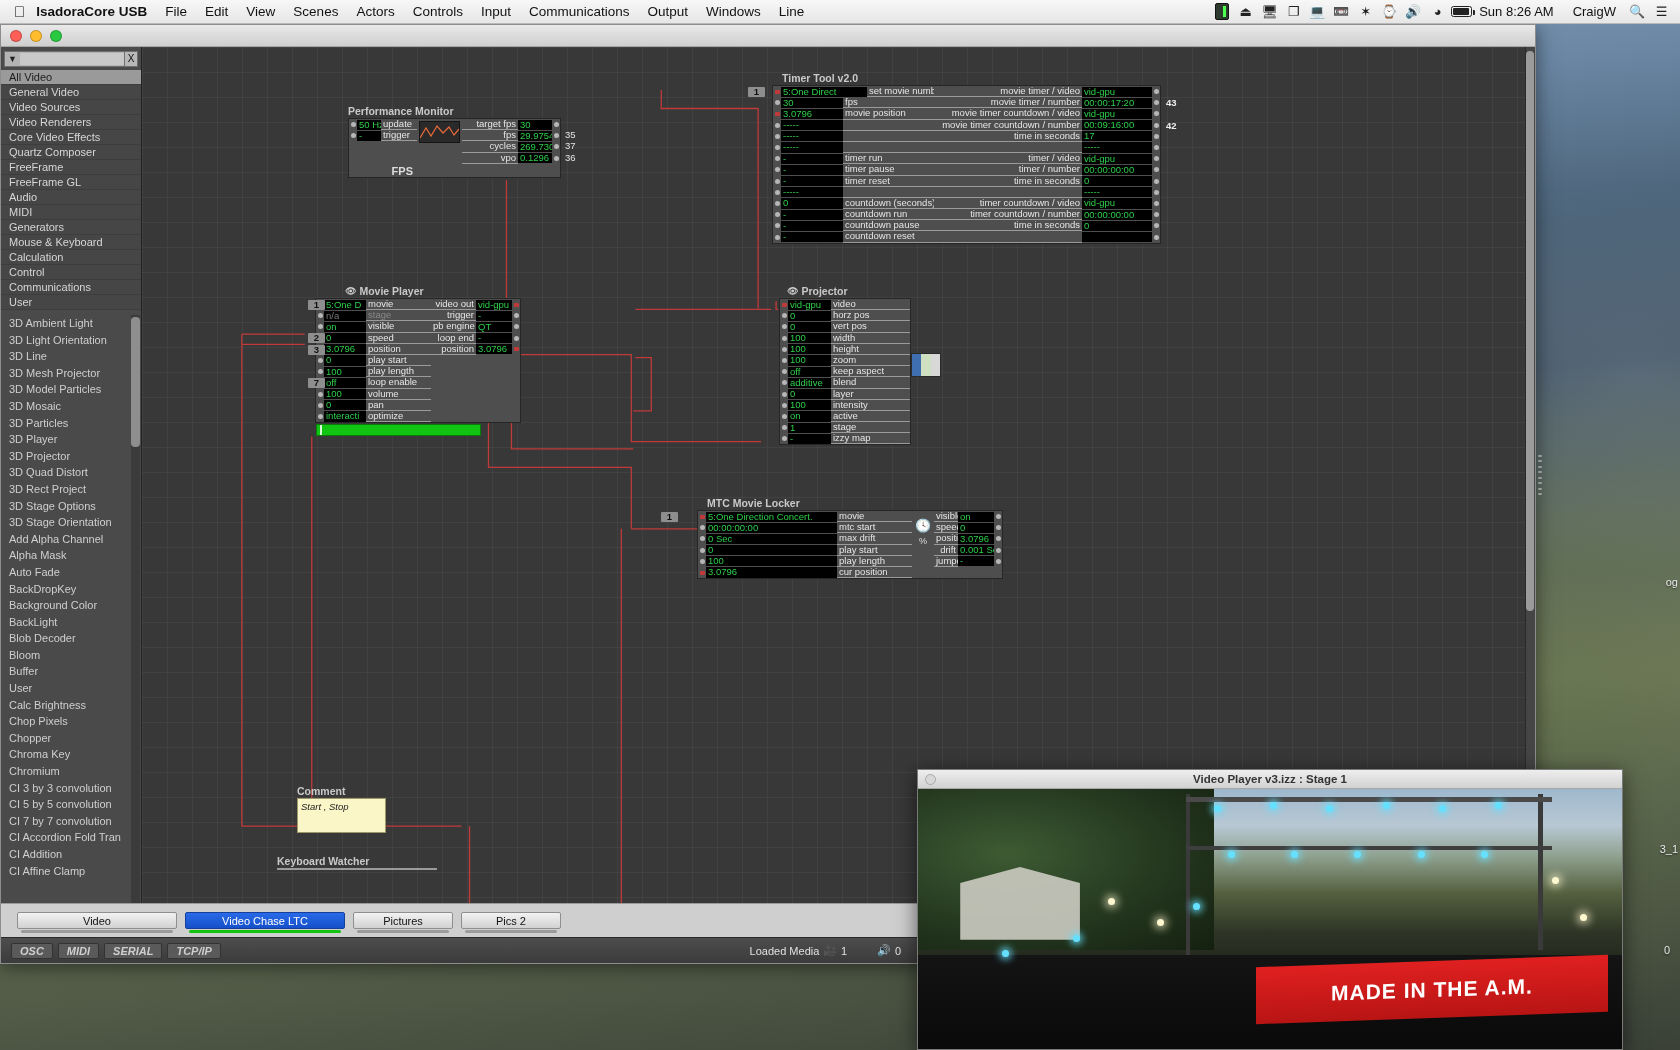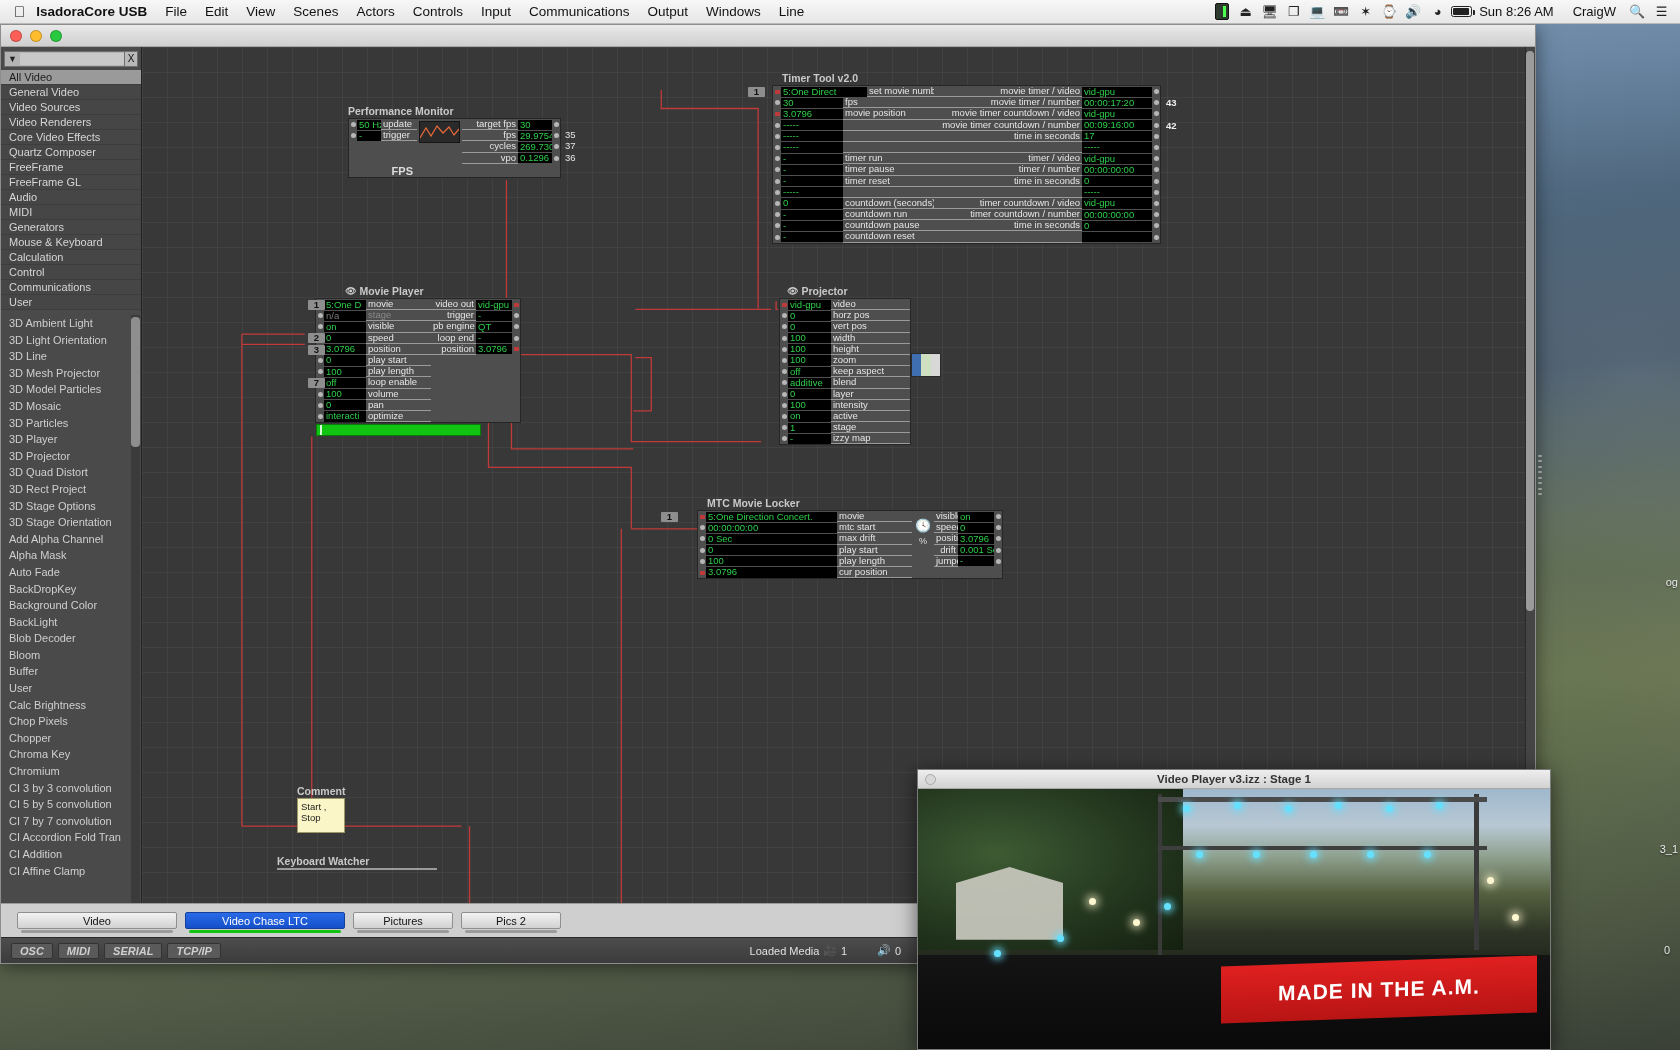--- a/index.html
+++ b/index.html
@@ -199,21 +199,21 @@
     font-style:italic; font-weight:bold; font-size:11px; color:#cfcfcf;
     background:#5a5a5a; border:1px solid #333; border-radius:2px;
     padding:1px 8px; margin-right:5px;text-align:center;
   }
   .status-center{ margin-left:auto; margin-right:auto; display:flex; align-items:flex-start; gap:6px; }
   .status-center .seg{ display:flex; align-items:center; gap:4px; }
   .spacer{ width:18px; }
 
   
   .stagewin{
-    position:absolute; left:917px; top:769px; width:634px; height:281px;
+    position:absolute; left:917px; top:769px; width:706px; height:281px;
     background:#e2e2e2; border:1px solid #7a7a7a; z-index:40;
     box-shadow:0 4px 20px rgba(0,0,0,.55); display:flex; flex-direction:column;
   }
   .stage-title{
     height:19px; background:linear-gradient(#eeeeee,#d2d2d2); border-bottom:1px solid #a8a8a8;
     display:flex; align-items:center; position:relative; flex:0 0 auto;
   }
   .stage-title .dot{ width:11px;height:11px;border-radius:50%;background:#d7d7d7;border:1px solid #a9a9a9;margin-left:7px; }
   .stage-title span{
     position:absolute; left:0; right:0; text-align:center; font-size:11.5px; color:#333; font-weight:bold;
@@ -1016,21 +1016,21 @@
                     <span class="pin">
                       <b></b>
                     </span>
                   </div>
               </div>
             </div>
           </div>
 
           <div class="mod" style="left:155px; top:738px;">
             <div class="mod-title">Comment</div>
-            <div class="comment" style="position:relative; width:48px; height:35px;">
+            <div class="comment" style="position:relative; width:89px; height:35px;font-style:italic;">
               <span>Start , Stop</span>
             </div>
           </div>
 
           <div class="mod" style="left:135px; top:808px; width:160px;">
             <div class="mod-title">Keyboard Watcher</div>
             <div style="height:2px; background:#9b9b9b; width:160px;"></div>
           </div>
 
         </div>

